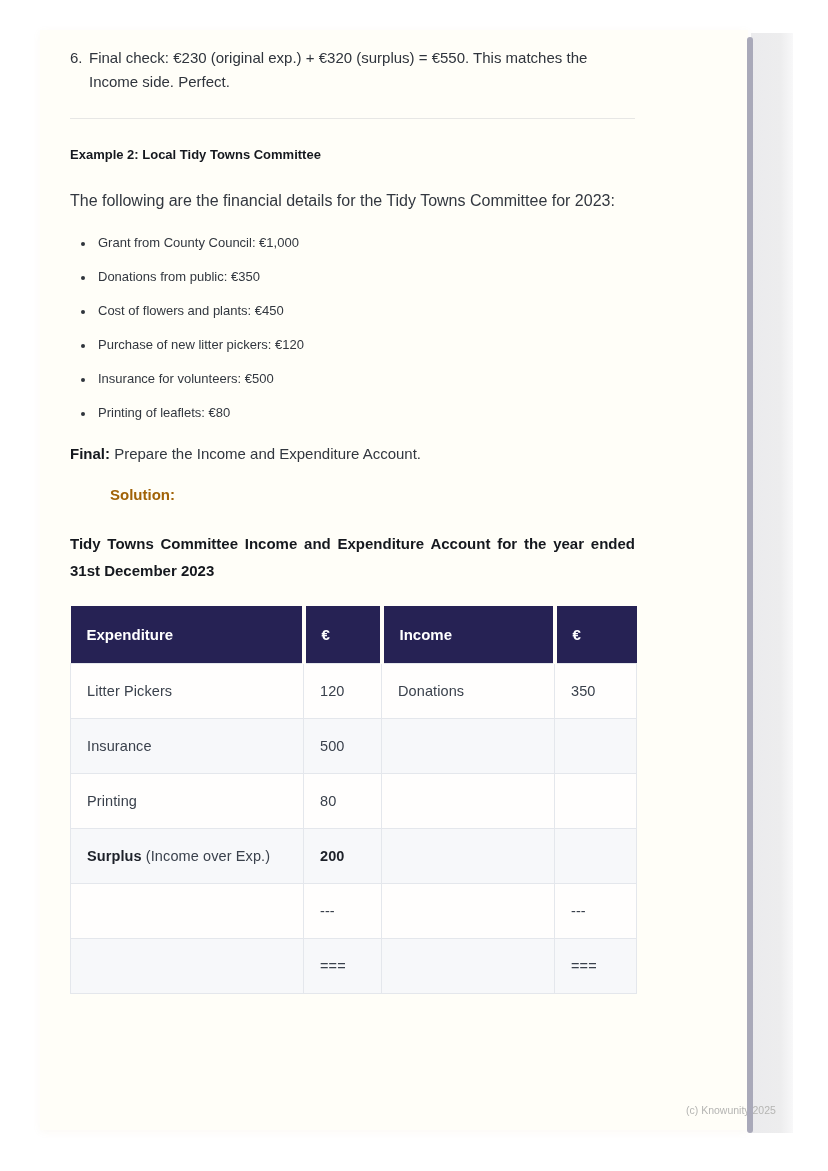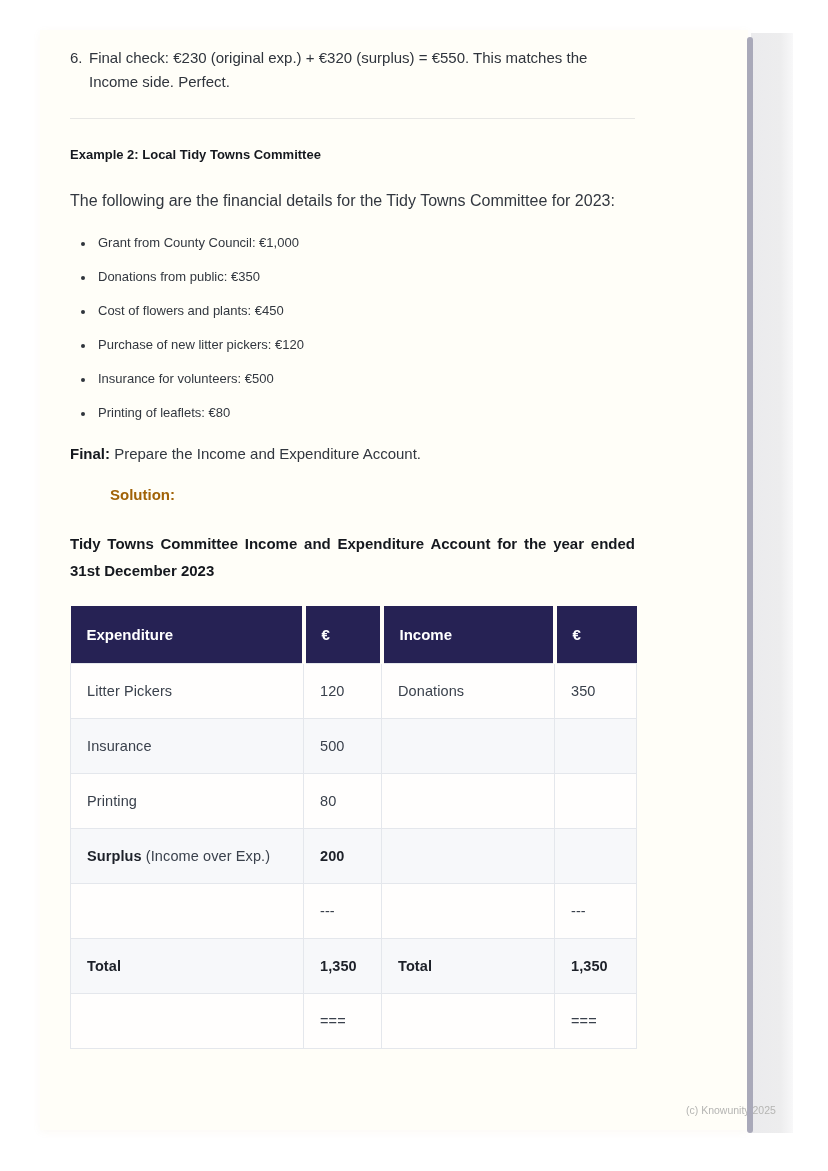--- a/index.html
+++ b/index.html
@@ -182,26 +182,20 @@
             <td></td>
             <td></td>
           </tr>
           <tr>
             <td></td>
             <td>---</td>
             <td></td>
             <td>---</td>
           </tr>
           <tr>
-            <td><strong>Total</strong></td>
-            <td><strong>1,350</strong></td>
-            <td><strong>Total</strong></td>
-            <td><strong>1,350</strong></td>
-          </tr>
-          <tr>
             <td></td>
             <td>===</td>
             <td></td>
             <td>===</td>
           </tr>
         </tbody>
     </table>
 
   </div>
 </div>

